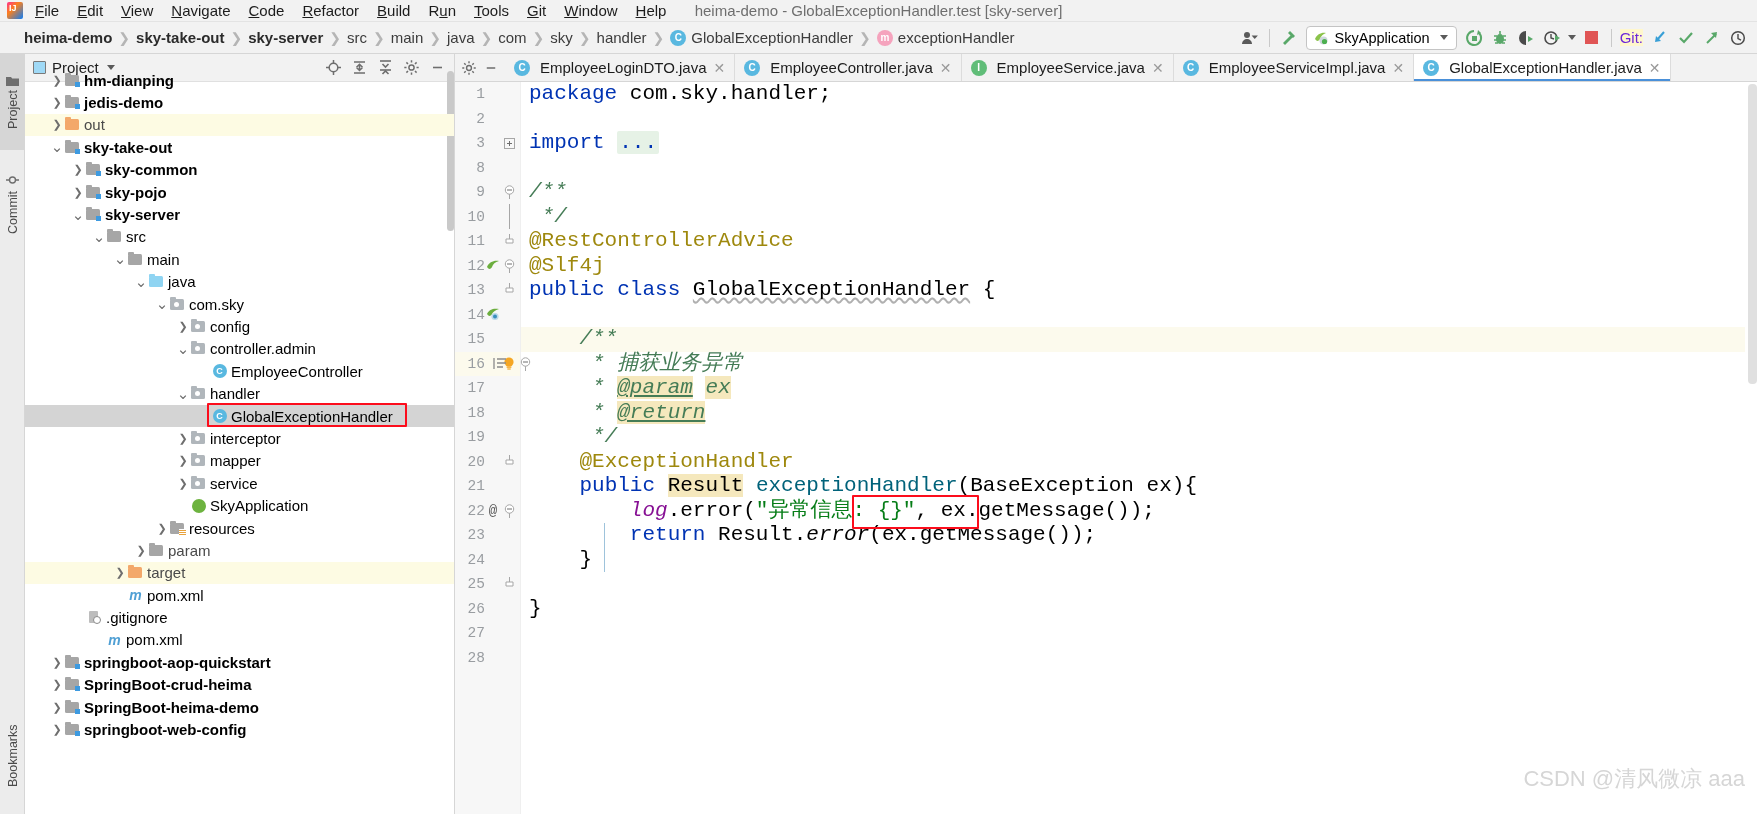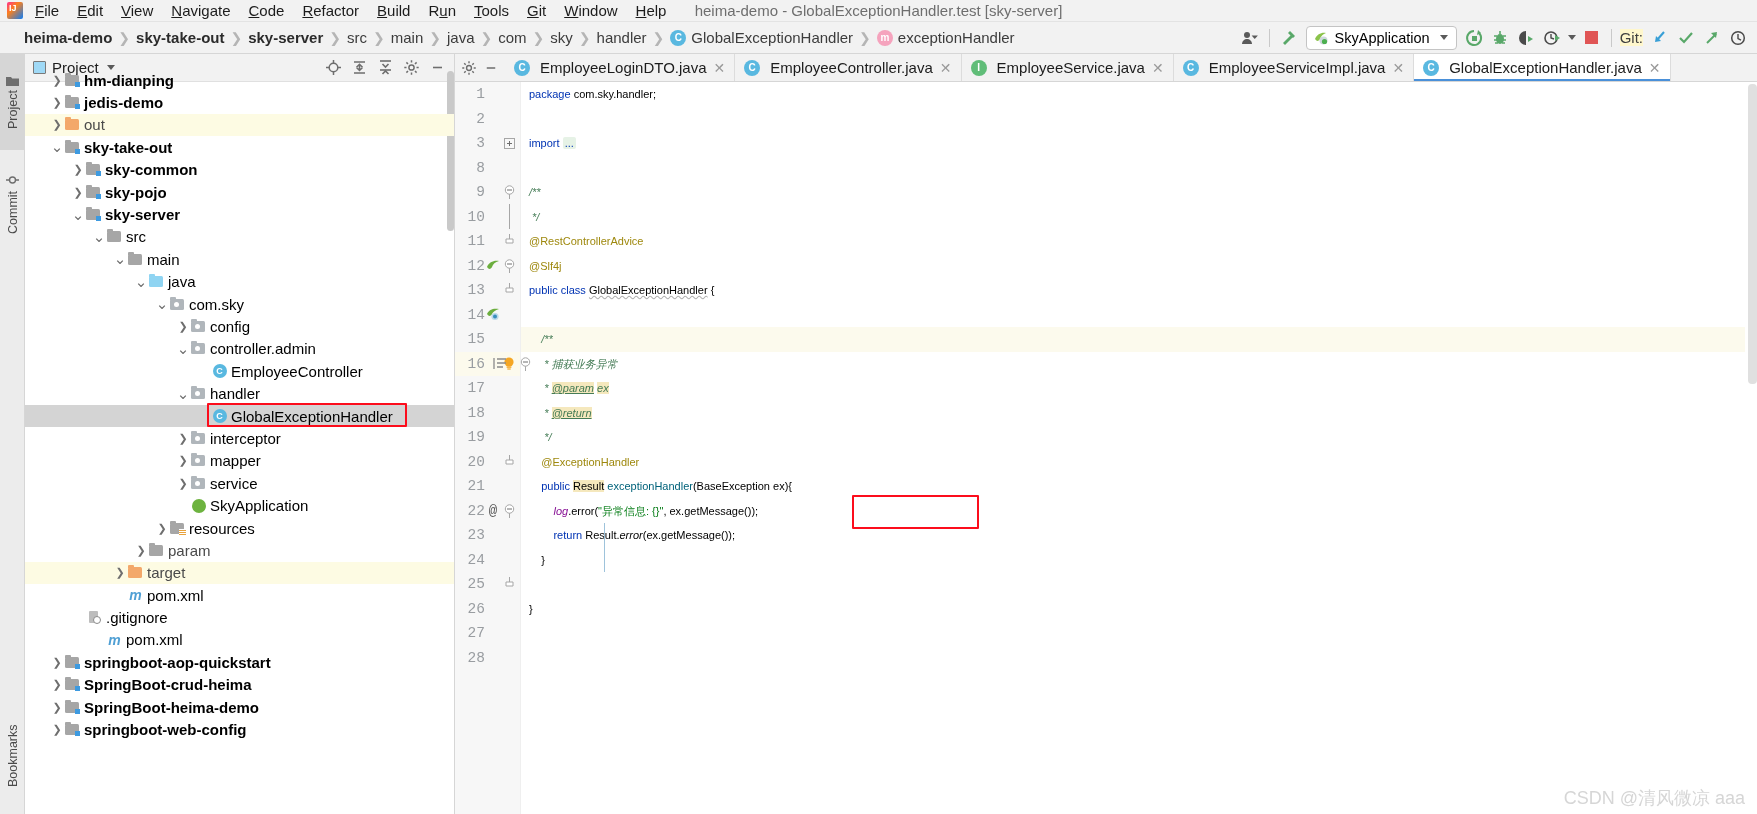--- a/index.html
+++ b/index.html
@@ -63,21 +63,21 @@
   .tbtn {
     width: 26px; height: 26px; display: inline-flex; align-items: center; justify-content: center;
     cursor: default;
   }
   .vsep { width:1px; height:18px; background:#c9c9c9; margin:0 6px; }
   .runcfg {
     display: flex; align-items: center; gap: 6px; height: 24px; padding: 0 8px 0 6px;
     border: 1px solid #c4c4c4; border-radius: 4px; background: #fff; font-size: 14.5px;
     margin: 0 4px;
   }
-  .gitlabel { font-size: 15px; color: #404040; margin: 0 4px 0 2px; }
+  .gitlabel { font-size: 15px; color: #6d28d9; margin: 0 4px 0 2px; }
   .gitlabel .hl { background: #fff7cc; }
 
   
   .body { flex: 1 1 auto; display: flex; min-height: 0; }
 
   
   .toolstrip {
     width: 25px; background: #ececec; border-right: 1px solid #d6d6d6;
     position: relative; flex: 0 0 25px;
   }
@@ -183,21 +183,21 @@
     font-family: "Liberation Mono", monospace; font-size: 14.5px; color: #999da1;
     border-right: 1px solid #efefef;
   }
   .gline { height: 24.5px; display: flex; align-items: center; position: relative; }
   .gline.curline { background: #fcfaed; }
   .gnum { width: 30px; text-align: right; flex:0 0 30px; }
   .gmark { width: 16px; flex:0 0 16px; display:flex; align-items:center; justify-content:center; }
   .gfold { width: 16px; flex:0 0 16px; display:flex; align-items:center; justify-content:center; color:#a6a6a6; font-size:11px; }
   .codearea {
     flex: 1 1 auto; position: relative; overflow: hidden;
-    font-family: Liberation Sans, sans-serif; font-size: 11px; line-height: 24.5px;
+    font-family: Liberation Mono, monospace; font-size: 21px; line-height: 24.5px;
   }
   .cline { height: 24.5px; white-space: pre; padding-left: 8px; }
   .cline.curline { background: #fcfaed; }
   .kw { color: #0033b3; }
   .str { color: #067d17; }
   .jdoc { color: #457c56; font-style: italic; }
   .jdoctag { color: #457c56; font-style: italic; text-decoration: underline; background:#f5e8bd; }
   .ann { color: #9e880d; }
   .cls { color: #000; }
   .mth { color: #00627a; }
@@ -207,21 +207,21 @@
   .foldph { background: #e6f2e6; color:#0033b3; border-radius:2px; padding:0 2px; }
   .wavy { text-decoration: underline wavy #b0b0b0; text-decoration-skip-ink: none; }
   .indentguide {
     position: absolute; width: 1px; background: #d0d0d0;
   }
 
   .scrollbar-right {
     width: 12px; flex: 0 0 12px; background: #fff; position: relative;
   }
   .watermark {
-    position: absolute; right: 12px; bottom: 4px; color: #d6d6d6; font-size: 18px;
+    position: absolute; right: 12px; bottom: 20px; color: #d6d6d6; font-size: 22px;
     pointer-events: none; white-space: nowrap;
   }
   .vsb {
     position:absolute; right:0; width:9px; background:#c9c9c9; border-radius:4px;
   }
   .panel-scroll {
     position:absolute; right:0; width:7px; background:#c9c9c9; border-radius:4px;
   }
   svg { display: block; }
 </style>

